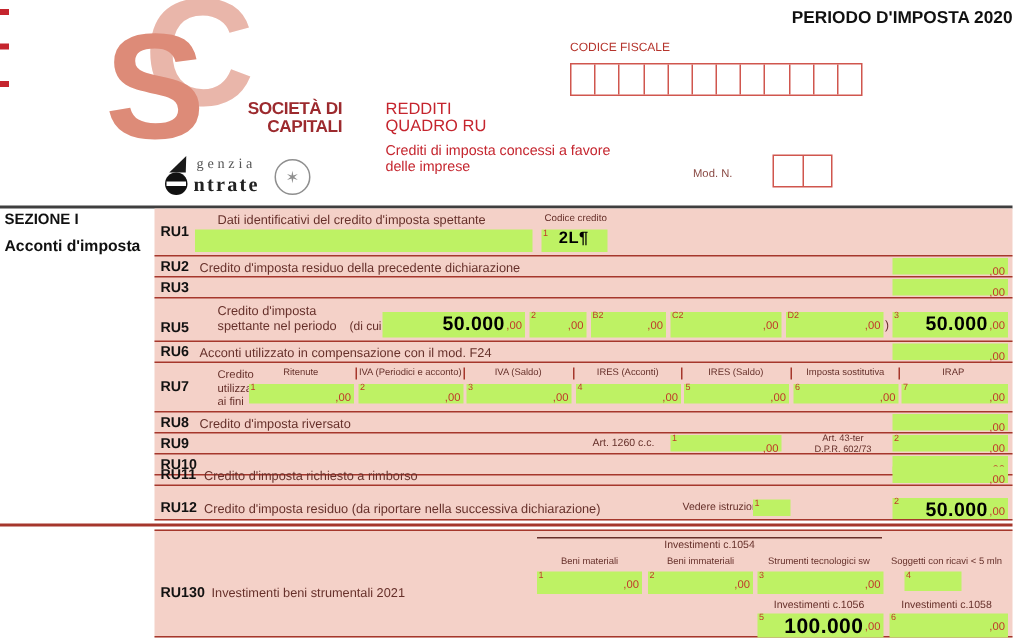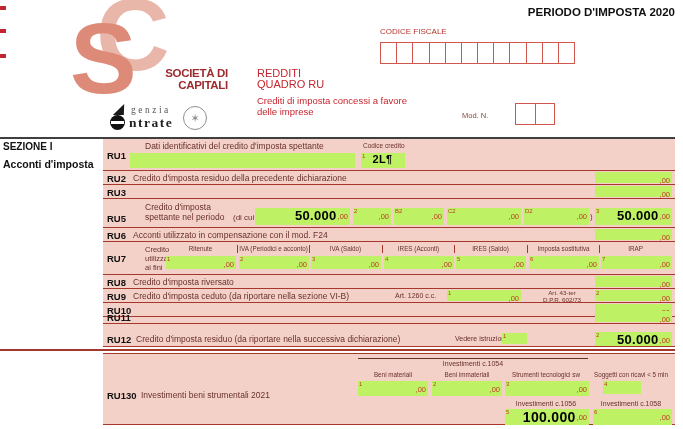--- a/index.html
+++ b/index.html
@@ -220,21 +220,20 @@
     <div class="row" style="top:136px;height:14px;">
       <span class="rcode">RU8</span>
       <span class="rdesc">Credito d'imposta riversato</span>
       <div class="field" style="left:492px;top:1px;width:77px;height:11px;">
         <span class="cents">,00</span>
       </div>
     </div>
 
     <div class="row" style="top:150px;height:14px;">
       <span class="rcode">RU9</span>
-      <span class="rdesc">Credito d'imposta ceduto (da riportare nella sezione VI-B)</span>
       <span class="smalllab" style="left:292px;top:3px;">Art. 1260 c.c.</span>
       <div class="field" style="left:344px;top:1px;width:74px;height:11px;">
         <span class="sup">1</span>
         <span class="cents">,00</span>
       </div>
       <span class="tinylab" style="left:430px;top:1px;width:58px;font-size:6.2px;line-height:6.5px;">
         <span>Art. 43-ter</span><br><span>D.P.R. 602/73</span>
       </span>
       <div class="field" style="left:492px;top:1px;width:77px;height:11px;">
         <span class="sup">2</span>
@@ -244,20 +243,21 @@
 
     <div class="row" style="top:164px;height:14px;">
       <span class="rcode">RU10</span>
       <div class="field" style="left:492px;top:1px;width:77px;height:11px;">
         <span class="cents">,00</span>
       </div>
     </div>
 
     <div class="row" style="top:171px;height:14px;">
       <span class="rcode">RU11</span>
+      <span class="rdesc" style="left:33px;">Credito d'imposta richiesto a rimborso</span>
       <div class="field" style="left:492px;top:1px;width:77px;height:11px;">
         <span class="cents">,00</span>
       </div>
     </div>
 
     <div class="row" style="top:192px;height:16px;border-bottom:1.5px solid #a5372c;">
       <span class="rcode">RU12</span>
       <span class="rdesc" style="left:33px;">Credito d'imposta residuo (da riportare nella successiva dichiarazione)</span>
       <span class="smalllab" style="left:352px;top:4px;">Vedere istruzioni</span>
       <div class="field" style="left:399px;top:2px;width:25px;height:11px;">

